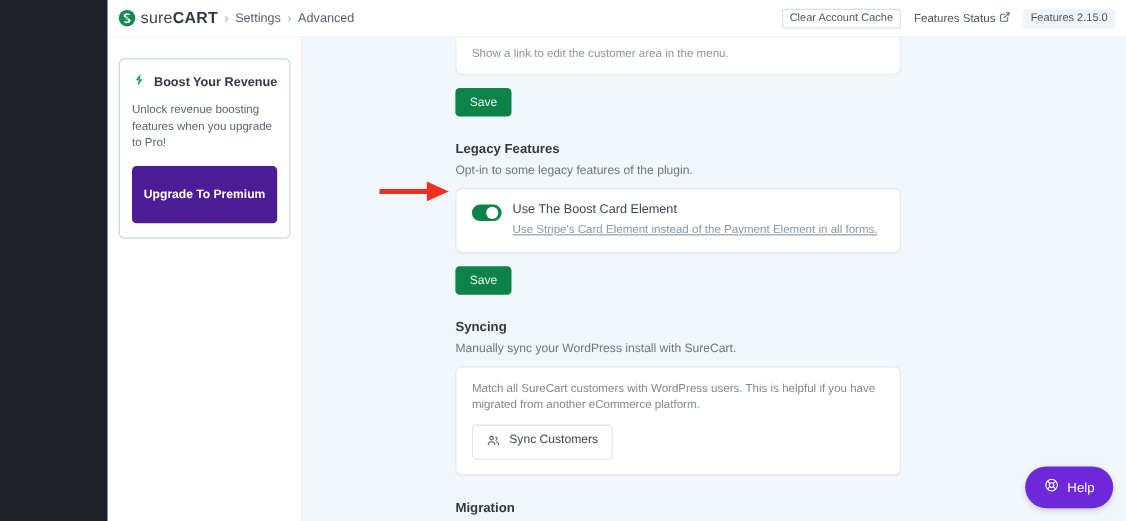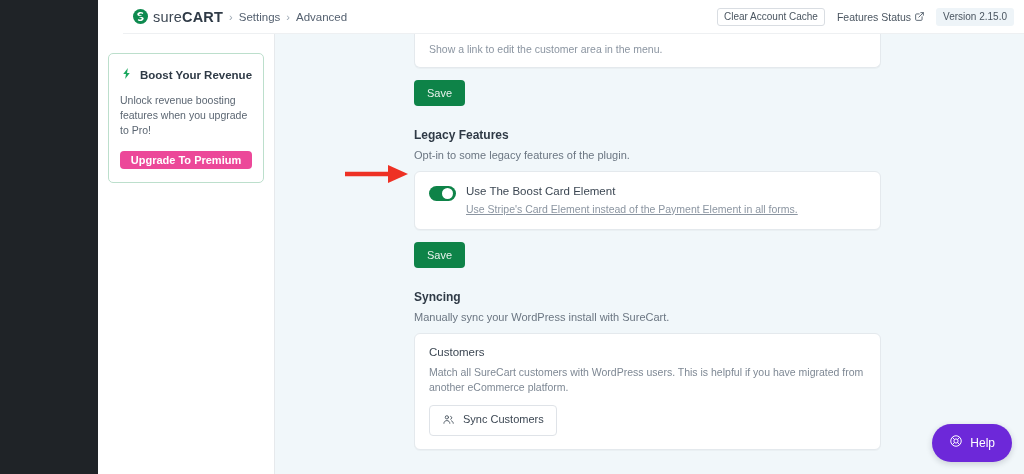--- a/index.html
+++ b/index.html
@@ -21,21 +21,20 @@
   
   .app { flex: 1 1 auto; height: 474px; display: flex; flex-direction: column; background: #ffffff; }
 
   
   .topbar {
     height: 34px; flex: 0 0 34px;
     background: #ffffff;
     border-bottom: 1px solid #eef0f2;
     display: flex; align-items: center;
     padding: 0 10px 0 10px;
-    margin-left: 25px;
   }
   .brand { display: flex; align-items: center; gap: 5px; }
   .logo-mark {
     width: 15px; height: 15px; border-radius: 50%;
     background: #0e8a4f;
     display: flex; align-items: center; justify-content: center;
     flex: 0 0 15px;
   }
   .logo-mark svg { display: block; }
   .logo-word {
@@ -77,41 +76,41 @@
   }
   .promo {
     border: 1px solid #bcdfcc; border-radius: 5px;
     background: #ffffff; padding: 12px 11px 13px 11px;
   }
   .promo-head { display: flex; align-items: center; gap: 7px; margin-bottom: 9px; }
   .promo-title { font-size: 11.5px; font-weight: 700; color: #2f3a46; white-space: nowrap; }
   .promo-body { font-size: 10.5px; line-height: 1.45; color: #5b6672; margin-bottom: 12px; }
   .promo-btn {
     display: block; width: 100%;
-    background: #ec4899; color: #ffffff;
+    background: #4c1d95; color: #ffffff;
     border: none; border-radius: 4px;
     font-size: 11px; font-weight: 700;
-    padding: 3px 0; cursor: pointer;
+    padding: 20px 0; cursor: pointer;
     font-family: "Liberation Sans", sans-serif;
   }
 
   .content {
     flex: 1 1 auto;
     background: #f1f7fa;
     position: relative;
     overflow: hidden;
     padding: 0 0 0 0;
   }
   .content-inner { padding: 0 0 0 139px; }
 
   .card {
     background: #ffffff;
     border: 1px solid #e4e9ed;
     border-radius: 6px;
-    width: 467px;
+    width: 405px;
     box-shadow: 0 1px 1px rgba(16,24,40,.03);
   }
   .card-cut {
     border-top: none;
     border-radius: 0 0 6px 6px;
     padding: 0 14px 12px 14px;
     margin-top: 0;
   }
   .cut-text { font-size: 10.5px; color: #8b95a1; padding-top: 9px; }
 
@@ -200,21 +199,21 @@
           <span>Features Status</span>
           <span>
             <svg width="9" height="9" viewBox="0 0 14 14" fill="none" stroke="#5b6672" stroke-width="1.5" stroke-linecap="round" stroke-linejoin="round">
               <path d="M11 7.5v4a1.5 1.5 0 0 1-1.5 1.5h-7A1.5 1.5 0 0 1 1 11.5v-7A1.5 1.5 0 0 1 2.5 3h4"></path>
               <path d="M9 1h4v4"></path>
                 <path d="M6 8l7-7"></path>
             </svg>
           </span>
         </span>
 
-        <span class="badge-ver">Version 2.15.0</span>
+        <span class="badge-ver">Features 2.15.0</span>
       </div>
     </div>
 
     <div class="body-split">
 
       <div class="leftcol">
         <div class="promo">
           <div class="promo-head">
             <span>
               <svg width="13" height="13" viewBox="0 0 24 24" fill="#1ba85f" aria-hidden="true">
@@ -253,21 +252,20 @@
             </div>
           </div>
           <button class="btn-save">Save</button>
 
           
           <div class="sec-title">Syncing</div>
           <div class="sec-desc">Manually sync your WordPress install with SureCart.</div>
 
           <div class="card">
             <div class="sub-card">
-              <div class="sub-title">Customers</div>
               <div class="sub-desc">Match all SureCart customers with WordPress users. This is helpful if you have migrated from another eCommerce platform.</div>
               <button class="btn-outline">
                 <span>
                   <svg width="13" height="13" viewBox="0 0 24 24" fill="none" stroke="#4a5560" stroke-width="1.7" stroke-linecap="round" stroke-linejoin="round">
                     <circle cx="9" cy="8" r="3"></circle>
                     <path d="M3.5 19c0-3 2.5-5 5.5-5s5.5 2 5.5 5"></path>
                     <path d="M16 6.2a2.8 2.8 0 0 1 0 5.4"></path>
                     <path d="M17.5 14.5c2 .7 3.3 2.4 3.3 4.5"></path>
                   </svg>
                 </span>

